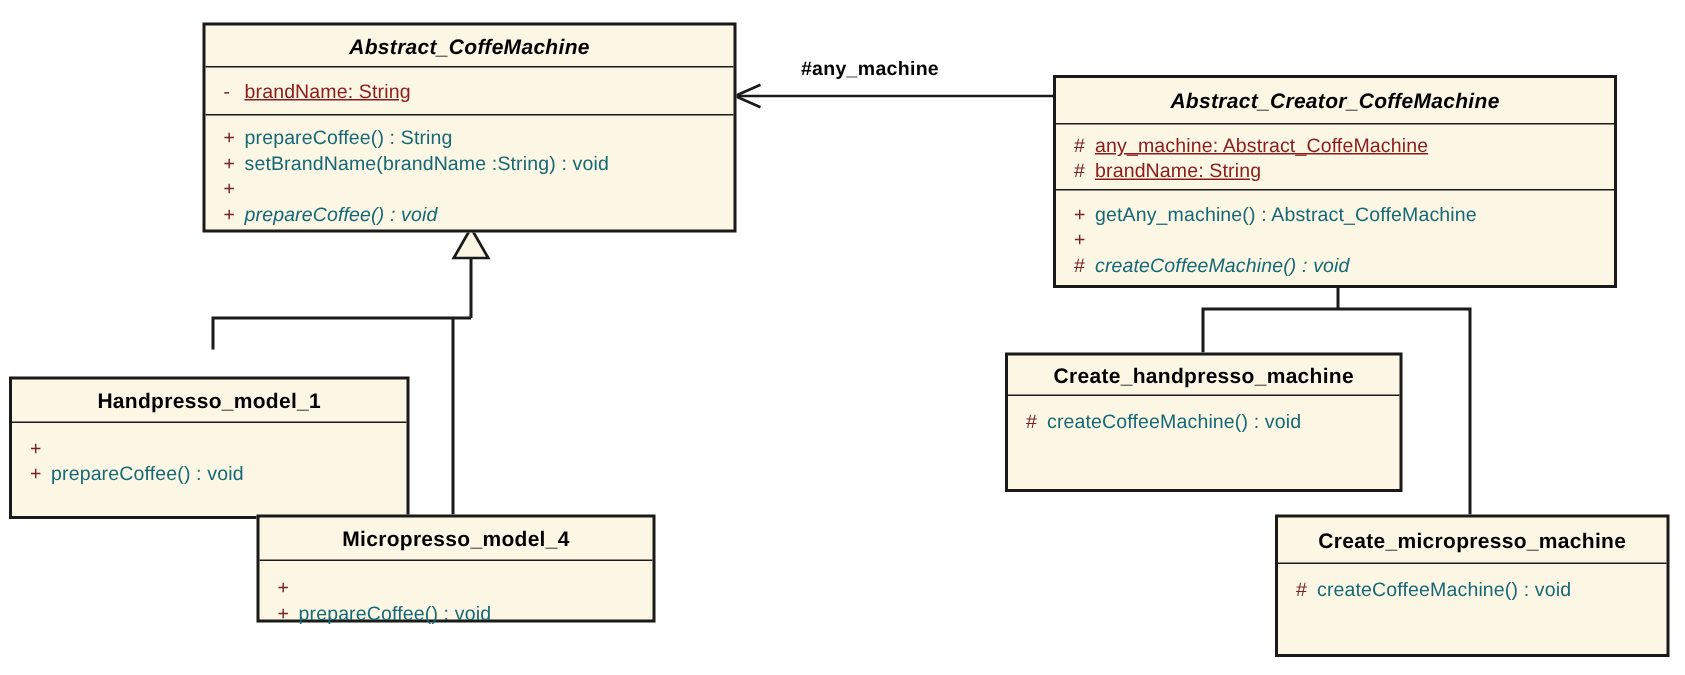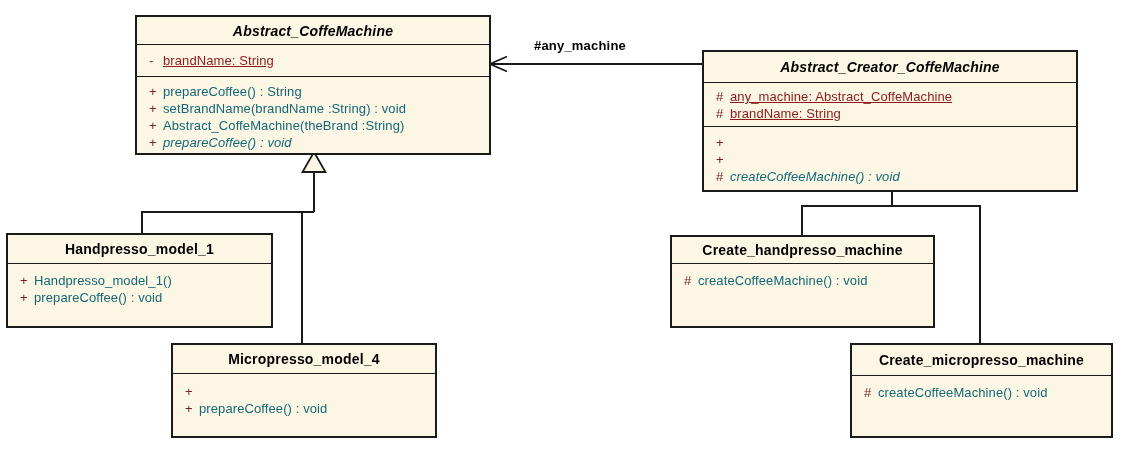--- a/index.html
+++ b/index.html
@@ -46,25 +46,25 @@
   #b1{left:135px;top:15px;width:356px;height:140px;}
   #b1 .title{height:27px;}
   #b1 .attr-comp{height:32px;padding-top:7px;}
   #b1 .ops-comp{padding-top:6px;}
 
   #b2{left:702px;top:10px;width:376px;height:142px;margin-top:40px;}
   #b2 .title{height:30px;}
   #b2 .attr-comp{height:44px;padding-top:5px;}
   #b2 .ops-comp{padding-top:7px;}
 
-  #b3{left:6px;top:233px;width:267px;height:95px;}
+  #b3{left:6px;top:251px;width:267px;height:95px;}
   #b3 .title{height:28px;}
   #b3 .ops-comp{padding-top:8px;}
 
-  #b4{left:171px;top:343px;width:266px;height:95px;}
+  #b4{left:171px;top:343px;width:266px;height:72px;}
   #b4 .title{height:28px;}
   #b4 .ops-comp{padding-top:9px;}
 
   #b5{left:670px;top:235px;width:265px;height:93px;}
   #b5 .title{height:26px;}
   #b5 .ops-comp{padding-top:8px;}
 
   #b6{left:850px;top:343px;width:263px;height:95px;}
   #b6 .title{height:30px;}
   #b6 .ops-comp{padding-top:8px;}
@@ -108,21 +108,20 @@
       <div class="member-row">
         <span class="vis">+</span>
         <span class="sig">prepareCoffee() : String</span>
       </div>
       <div class="member-row">
         <span class="vis">+</span>
         <span class="sig">setBrandName(brandName :String) : void</span>
       </div>
       <div class="member-row">
         <span class="vis">+</span>
-        <span class="sig">Abstract_CoffeMachine(theBrand :String)</span>
       </div>
       <div class="member-row italic">
         <span class="vis">+</span>
         <span class="sig">prepareCoffee() : void</span>
       </div>
     </div>
   </div>
 
   <div class="uml-class abstract" id="b2">
     <div class="title">Abstract_Creator_CoffeMachine</div>
@@ -132,37 +131,37 @@
         <span class="sig">any_machine: Abstract_CoffeMachine</span>
       </div>
       <div class="member-row">
         <span class="vis">#</span>
         <span class="sig">brandName: String</span>
       </div>
     </div>
     <div class="compartment ops-comp fill">
       <div class="member-row">
         <span class="vis">+</span>
+        <span class="sig">getAny_machine() : Abstract_CoffeMachine</span>
       </div>
       <div class="member-row">
         <span class="vis">+</span>
       </div>
       <div class="member-row italic">
         <span class="vis">#</span>
         <span class="sig">createCoffeeMachine() : void</span>
       </div>
     </div>
   </div>
 
   <div class="uml-class" id="b3">
     <div class="title">Handpresso_model_1</div>
     <div class="compartment ops-comp fill">
       <div class="member-row">
         <span class="vis">+</span>
-        <span class="sig">Handpresso_model_1()</span>
       </div>
       <div class="member-row">
         <span class="vis">+</span>
         <span class="sig">prepareCoffee() : void</span>
       </div>
     </div>
   </div>
 
   <div class="uml-class" id="b4">
     <div class="title">Micropresso_model_4</div>

